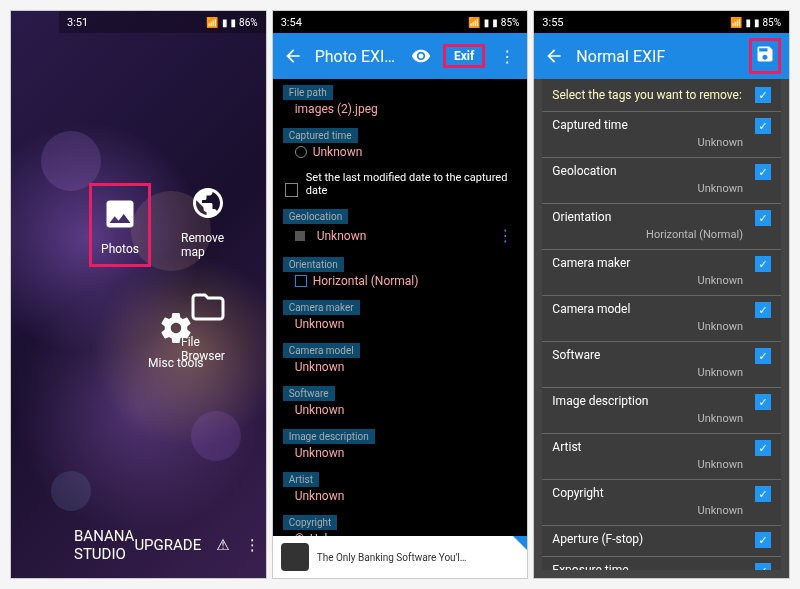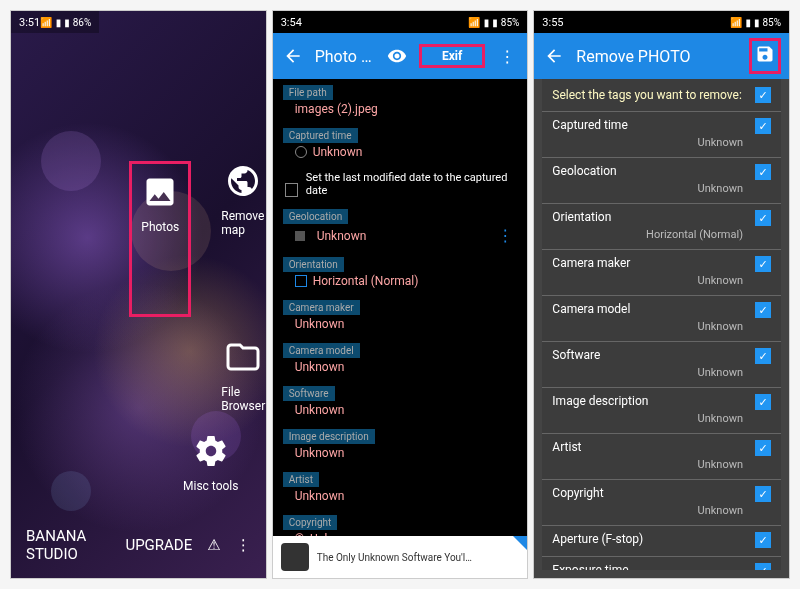--- a/index.html
+++ b/index.html
@@ -9,38 +9,38 @@
   
   .status-bar { height: 22px; display: flex; justify-content: space-between; align-items: center; padding: 0 8px; font-size: 11px; color: #fff; }
   .status-bar.light { background: rgba(0,0,0,0.3); }
   .status-bar.black { background: #000; }
   .status-right { display: flex; align-items: center; gap: 3px; }
   .status-right span { font-size: 10px; }
   
   
   .s1-bg { position: absolute; top: 0; left: 0; width: 100%; height: 100%; background: radial-gradient(circle at 30% 40%, rgba(180,120,255,0.4) 0%, transparent 30%), radial-gradient(circle at 70% 60%, rgba(255,200,100,0.3) 0%, transparent 25%), radial-gradient(circle at 50% 70%, rgba(150,100,200,0.4) 0%, transparent 30%), linear-gradient(135deg, #2a1a4a 0%, #1a0f2e 50%, #3a2050 100%); }
   .s1-bokeh { position: absolute; border-radius: 50%; opacity: 0.5; }
-  .s1-content { position: relative; z-index: 2; height: 100%; display: flex; flex-direction: row; }
+  .s1-content { position: relative; z-index: 2; height: 100%; display: flex; flex-direction: column; margin-left: 48px; }
   .s1-title { text-align: center; color: #fff; margin-top: 25px; }
   .s1-title h1 { font-size: 24px; font-weight: 300; letter-spacing: 2px; }
   .s1-title h2 { font-size: 26px; font-weight: 300; }
   .s1-grid { display: grid; grid-template-columns: 1fr 1fr; gap: 20px 30px; padding: 0 30px; margin-top: 150px; }
   .s1-item { display: flex; flex-direction: column; align-items: center; gap: 8px; cursor: pointer; }
   .s1-icon { width: 40px; height: 40px; color: #fff; display: flex; align-items: center; justify-content: center; }
   .s1-item span { color: #fff; font-size: 12px; }
   .highlight-box { border: 3px solid #e91e63; padding: 8px; }
   .s1-footer { position: absolute; bottom: 15px; left: 0; width: 100%; display: flex; justify-content: space-between; align-items: center; padding: 0 15px; color: #fff; font-size: 15px; }
   .s1-footer-right { display: flex; align-items: center; gap: 15px; }
   
   
   .s2 { background: #000; }
   .appbar { height: 46px; background: #1e88e5; display: flex; align-items: center; padding: 0 8px; gap: 10px; color: #fff; }
   .appbar-title { flex: 1; font-size: 16px; white-space: nowrap; overflow: hidden; text-overflow: ellipsis; }
   .appbar-icon { width: 24px; height: 24px; display: flex; align-items: center; justify-content: center; cursor: pointer; }
-  .exif-highlight { border: 3px solid #e91e63; padding: 2px 20px; font-size: 12px; font-weight: bold; }
+  .exif-highlight { border: 3px solid #e91e63; padding: 2px 8px; font-size: 12px; font-weight: bold; }
   .section-header { background: #424242; color: #ccc; padding: 5px 10px; font-size: 12px; }
   .field-group { padding: 2px 10px 6px; }
   .field-label { display: inline-block; background: #0c4a6e; color: #aaa; font-size: 10px; padding: 2px 6px; margin-bottom: 2px; }
   .field-value { color: #fca5a5; font-size: 12px; padding-left: 12px; display: flex; align-items: center; gap: 6px; }
   .field-value.radio::before { content: ''; width: 10px; height: 10px; border: 1px solid #888; border-radius: 50%; display: inline-block; }
   .field-value.sq::before { content: ''; width: 10px; height: 10px; border: 1px solid #1e88e5; display: inline-block; }
   .checkbox-row { display: flex; align-items: flex-end; gap: 8px; padding: 6px 12px; color: #fff; font-size: 11px; }
   .checkbox-empty { width: 14px; height: 14px; border: 1.5px solid #888; }
   .geo-row { display: flex; align-items: center; justify-content: space-between; }
   .geo-more { color: #1e88e5; font-size: 16px; padding-right: 4px; }
@@ -207,42 +207,42 @@
       <div class="field-label">Copyright</div>
       <div class="field-value" style="padding-left:12px">
           <span>©</span> 
           <span>Unknown</span>
         </div>
     </div>
     <div class="section-header">Advanced</div>
 
     <div class="ad-bar">
       <div class="ad-logo"></div>
-      <div class="ad-text">The Only Unknown Software You'l…</div>
+      <div class="ad-text">The Only Banking Software You'l…</div>
       <div class="ad-triangle"></div>
     </div>
   </div>
 
   <div class="phone s3">
     <div class="status-bar black">
       <span>3:55</span>
       <div class="status-right">
         <span>📶</span>
         <span>▮</span>
         <span>▮</span>
         <span>85%</span>
       </div>
     </div>
     <div class="appbar">
       <div class="appbar-icon">
         <svg width="20" height="20" viewBox="0 0 24 24">
             <path d="M20 11H7.83l5.59-5.59L12 4l-8 8 8 8 1.41-1.41L7.83 13H20v-2z"></path>
           </svg>
       </div>
-      <div class="appbar-title">Remove PHOTO</div>
+      <div class="appbar-title">Normal EXIF</div>
       <div class="save-highlight">
         <svg width="20" height="20" viewBox="0 0 24 24">
             <path d="M17 3H5c-1.11 0-2 .9-2 2v14c0 1.1.89 2 2 2h14c1.1 0 2-.9 2-2V7l-4-4zm-5 16c-1.66 0-3-1.34-3-3s1.34-3 3-3 3 1.34 3 3-1.34 3-3 3zm3-10H5V5h10v4z"></path>
           </svg>
       </div>
     </div>
     <div class="s3-overlay">
       <div class="s3-header-row">
         <span>Select the tags you want to remove:</span>
         <div class="chk"></div>

